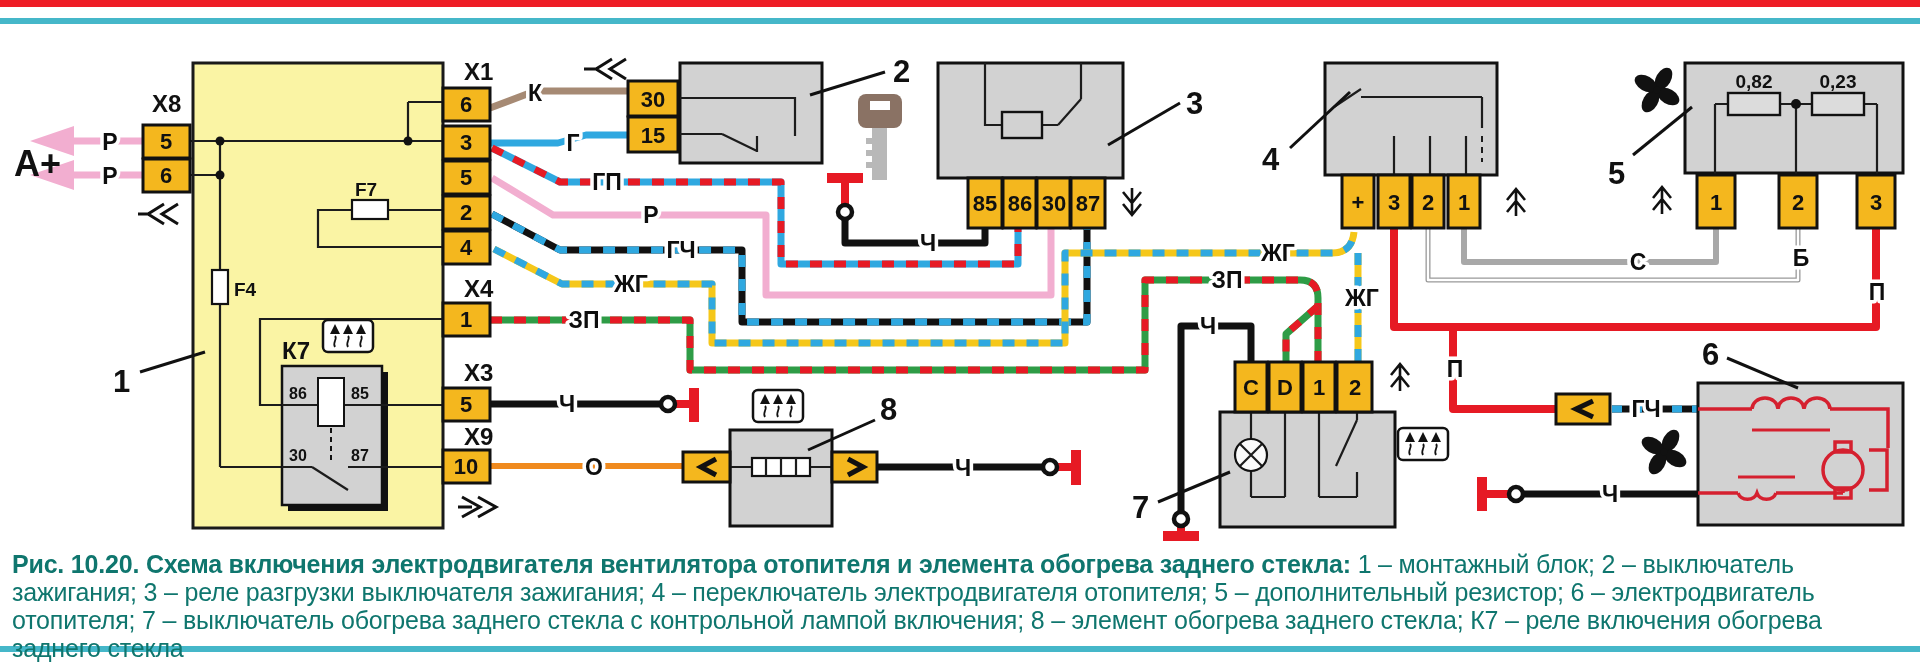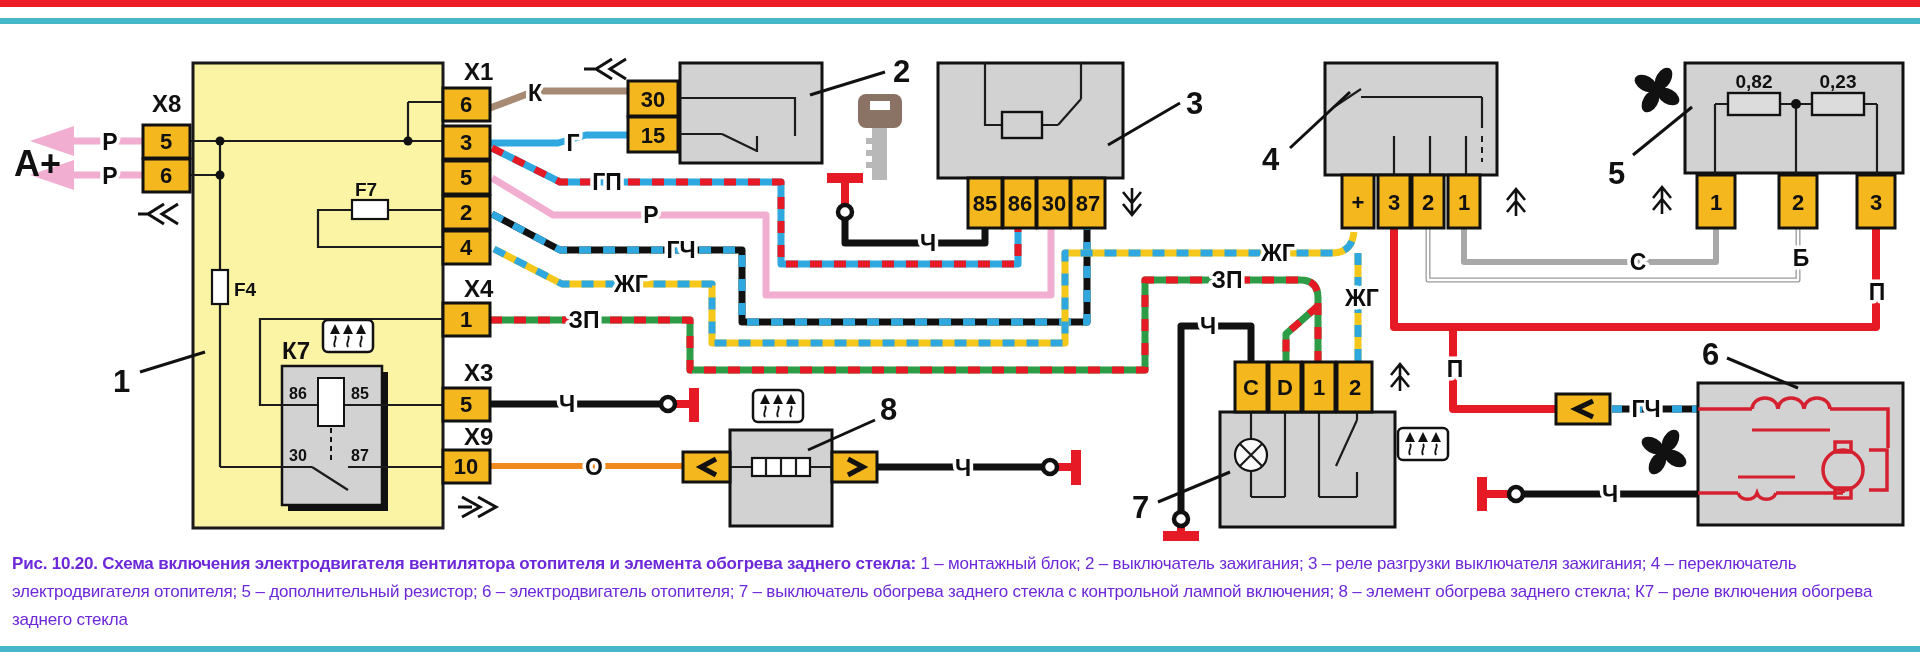--- a/index.html
+++ b/index.html
@@ -1,21 +1,21 @@
 <!DOCTYPE html>
 <html><head>
 <meta charset="utf-8">
 <style>
   html,body{margin:0;padding:0;background:#fff;}
   body{width:1920px;height:662px;position:relative;overflow:hidden;font-family:"Liberation Sans",sans-serif;}
   .topbar{position:absolute;left:0;top:0;width:1920px;height:7px;background:#EE1C25;}
   .rule{position:absolute;left:0;width:1920px;height:6px;background:#45B7C9;}
   .rule.t{top:18px;} .rule.b{top:646px;}
   .stage{position:absolute;left:0;top:0;width:1920px;height:662px;}
-  .caption{position:absolute;left:12px;top:550px;width:1896px;color:#6d28d9;font-size:17px;line-height:28px;letter-spacing:-0.2px;}
+  .caption{position:absolute;left:12px;top:550px;width:1896px;color:#0f766e;font-size:25px;line-height:28px;letter-spacing:-0.2px;}
   .caption p{margin:0;}
   svg text{font-family:"Liberation Sans",sans-serif;}
   .pt{font-weight:bold;font-size:22px;fill:#111;text-anchor:middle;}
   .wl{font-weight:bold;font-size:23px;fill:#0d0d0d;text-anchor:middle;stroke:#fff;stroke-width:7px;paint-order:stroke;stroke-linejoin:round;}
   .cl{font-weight:bold;font-size:24px;fill:#111;}
   .co{font-weight:bold;font-size:31px;fill:#111;}
   .k7t{font-weight:bold;font-size:16px;fill:#111;text-anchor:middle;}
   .rv{font-weight:bold;font-size:19px;fill:#111;text-anchor:middle;}
   .fl{font-weight:bold;font-size:19px;fill:#111;}
   .big{font-weight:bold;font-size:36px;fill:#111;}

